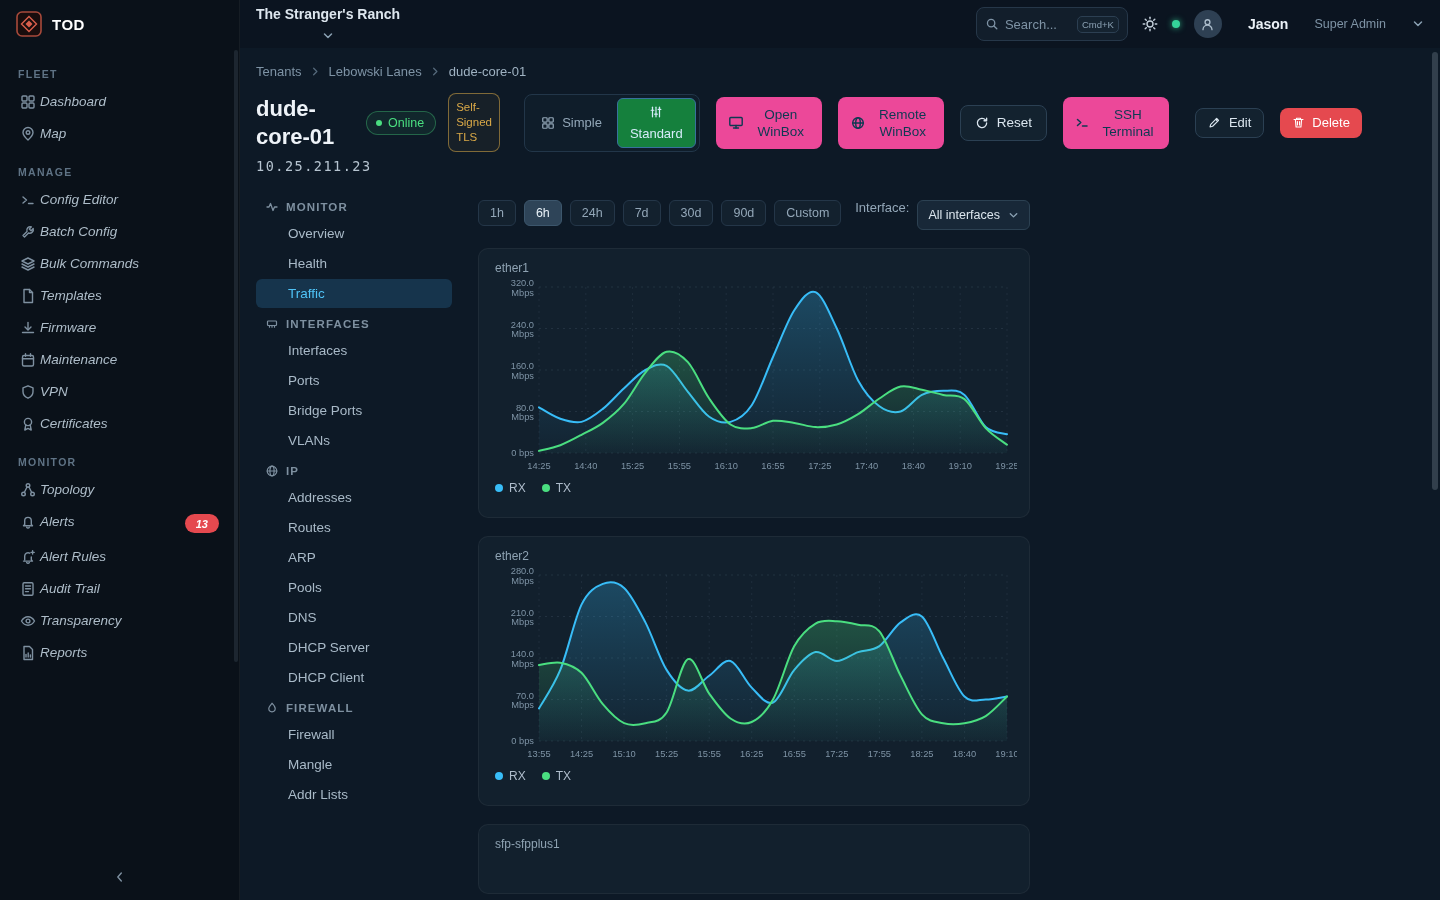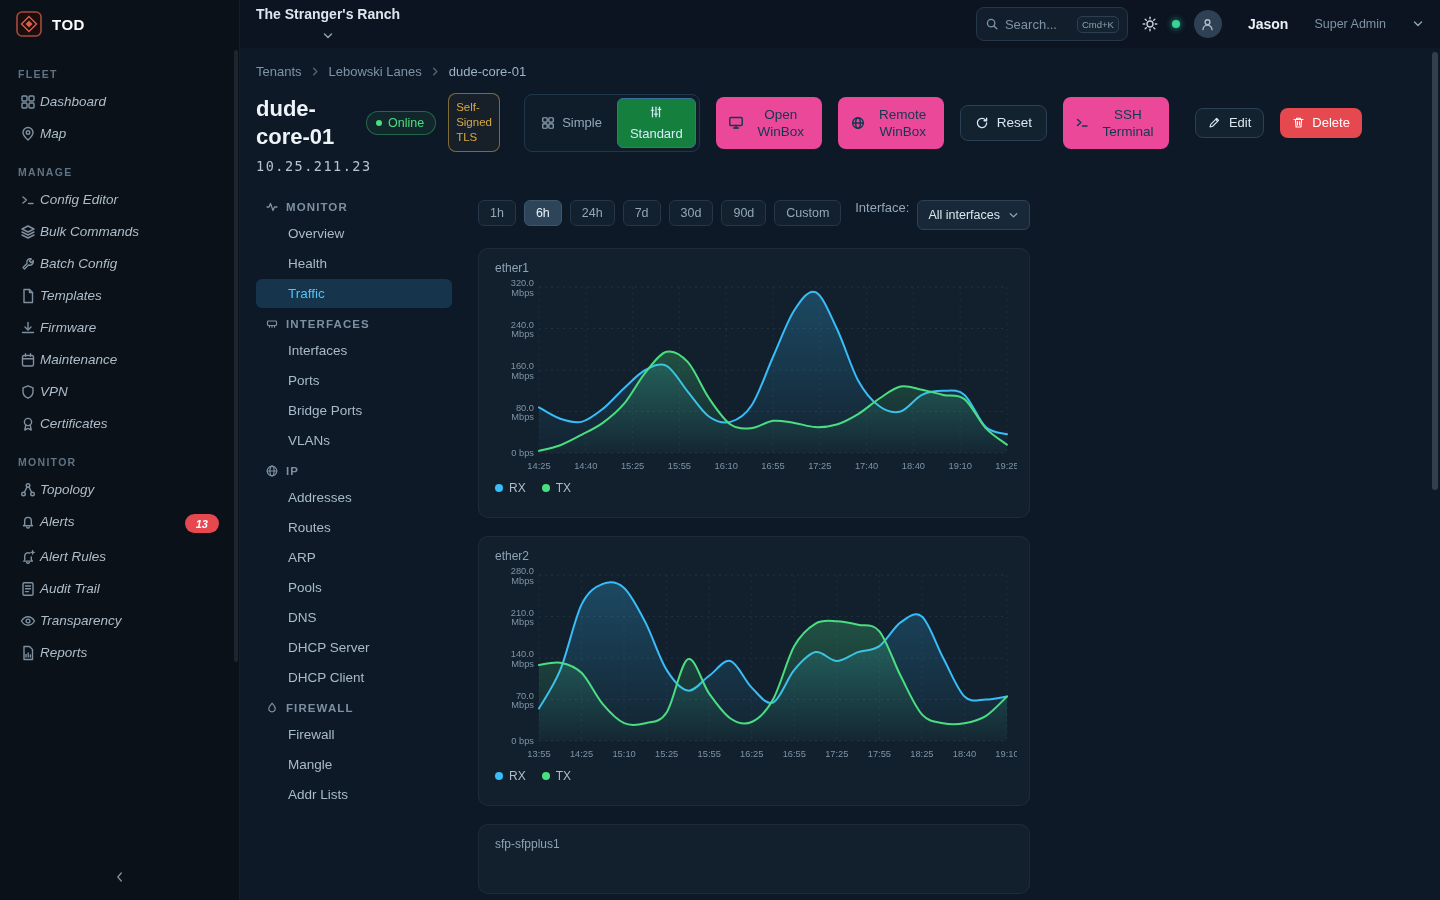--- a/index.html
+++ b/index.html
@@ -168,34 +168,34 @@
           <svg viewBox="0 0 16 16" fill="none" stroke="currentColor" stroke-width="1.4" stroke-linecap="round" stroke-linejoin="round">
             <polyline points="3 5 6.5 8 3 11"></polyline>
             <line x1="8.5" y1="11.5" x2="13" y2="11.5"></line>
           </svg>
         </span>
       <span>Config Editor</span>
     </div>
     <div class="nav-item">
       <span class="nicon">
           <svg viewBox="0 0 16 16" fill="none" stroke="currentColor" stroke-width="1.4" stroke-linecap="round" stroke-linejoin="round">
+            <path d="M13.2 4.6a3.6 3.6 0 0 1-4.7 4.4l-4 4-1.5-1.5 4-4a3.6 3.6 0 0 1 4.4-4.7L9.3 4.9l1.8 1.8z"></path>
+          </svg>
+        </span>
+      <span>Batch Config</span>
+    </div>
+    <div class="nav-item">
+      <span class="nicon">
+          <svg viewBox="0 0 16 16" fill="none" stroke="currentColor" stroke-width="1.4" stroke-linecap="round" stroke-linejoin="round">
             <path d="M8 2 14 5 8 8 2 5z"></path>
             <polyline points="2 8 8 11 14 8"></polyline>
             <polyline points="2 11 8 14 14 11"></polyline>
           </svg>
         </span>
       <span>Bulk Commands</span>
-    </div>
-    <div class="nav-item">
-      <span class="nicon">
-          <svg viewBox="0 0 16 16" fill="none" stroke="currentColor" stroke-width="1.4" stroke-linecap="round" stroke-linejoin="round">
-            <path d="M13.2 4.6a3.6 3.6 0 0 1-4.7 4.4l-4 4-1.5-1.5 4-4a3.6 3.6 0 0 1 4.4-4.7L9.3 4.9l1.8 1.8z"></path>
-          </svg>
-        </span>
-      <span>Batch Config</span>
     </div>
     <div class="nav-item">
       <span class="nicon">
           <svg viewBox="0 0 16 16" fill="none" stroke="currentColor" stroke-width="1.4" stroke-linecap="round" stroke-linejoin="round">
             <path d="M4 1.5h5.5L12.5 4.5V14.5H4z"></path>
             <polyline points="9.5 1.5 9.5 4.5 12.5 4.5"></polyline>
           </svg>
         </span>
       <span>Templates</span>
     </div>

